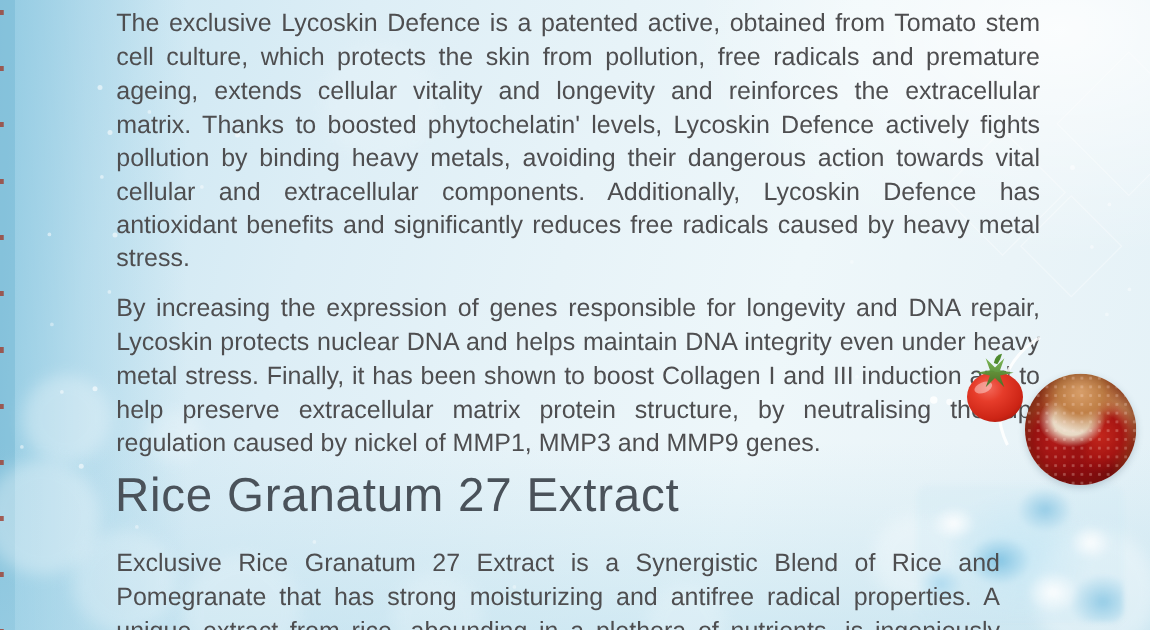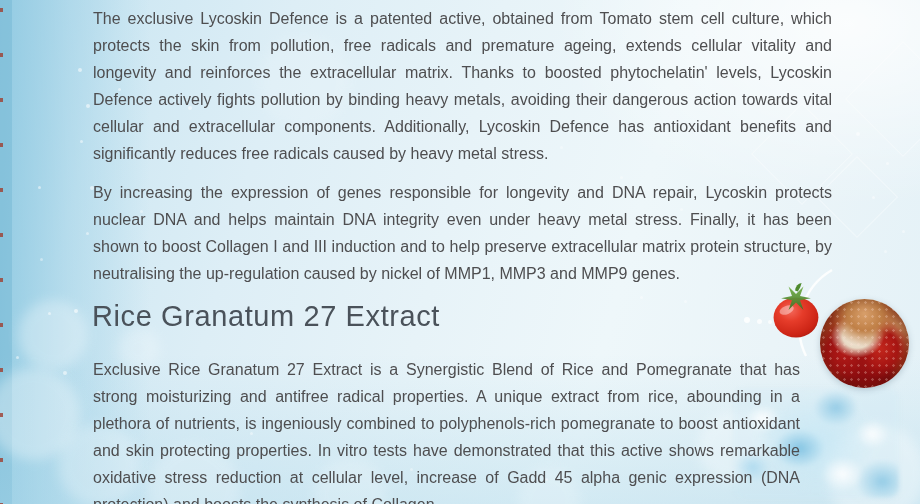--- a/index.html
+++ b/index.html
@@ -27,24 +27,24 @@
       radial-gradient(30px 24px at 62% 18%,rgba(142,200,228,.9),rgba(142,200,228,0) 75%),
       radial-gradient(24px 20px at 84% 42%,rgba(255,255,255,.85),rgba(255,255,255,0) 70%),
       radial-gradient(34px 26px at 40% 55%,rgba(120,190,224,.85),rgba(120,190,224,0) 75%),
       radial-gradient(26px 22px at 12% 72%,rgba(170,216,238,.9),rgba(170,216,238,0) 70%),
       radial-gradient(30px 24px at 66% 78%,rgba(255,255,255,.9),rgba(255,255,255,0) 72%),
       radial-gradient(36px 30px at 90% 85%,rgba(130,195,226,.8),rgba(130,195,226,0) 75%),
       radial-gradient(60px 50px at 50% 50%,rgba(200,232,245,.9),rgba(200,232,245,.2) 100%);
     filter:blur(2px);}
   
   .content{position:absolute;left:0;top:0;width:100%;}
-  .para{font-size:16px;line-height:26.9px;color:#4e4e50;text-align:justify;margin:0 0 0 93px;-webkit-hyphens:none;hyphens:none;}
+  .para{font-size:20px;line-height:26.9px;color:#4e4e50;text-align:justify;margin:0 0 0 93px;-webkit-hyphens:none;hyphens:none;}
   .para1{width:739px;margin-top:6px;}
   .para2{width:739px;margin-top:13px;}
-  .heading{margin:13px 0 0 92px;font-size:29px;line-height:31px;font-weight:300;
+  .heading{margin:13px 0 0 92px;font-size:38px;line-height:31px;font-weight:300;
     color:#4a525a;letter-spacing:.6px;font-family:"Liberation Sans",sans-serif;}
   .para3{width:707px;margin-top:25px;}
   
   .arc{position:absolute;left:780px;top:256px;}
   .tomato{position:absolute;left:768px;top:282px;width:56px;height:58px;}
   .pomegranate{position:absolute;left:820px;top:299px;width:89px;height:89px;border-radius:50%;
     box-shadow:inset 0 0 14px rgba(90,30,10,.55), 0 2px 6px rgba(60,90,110,.25);
     background:
       radial-gradient(circle at 50% 16%,#d9a06b 0%,#c08047 20%,rgba(192,128,71,0) 38%),
       radial-gradient(30% 24% at 42% 42%,#f4ecdf 0%,#e8d9c4 55%,rgba(232,217,196,0) 100%),

